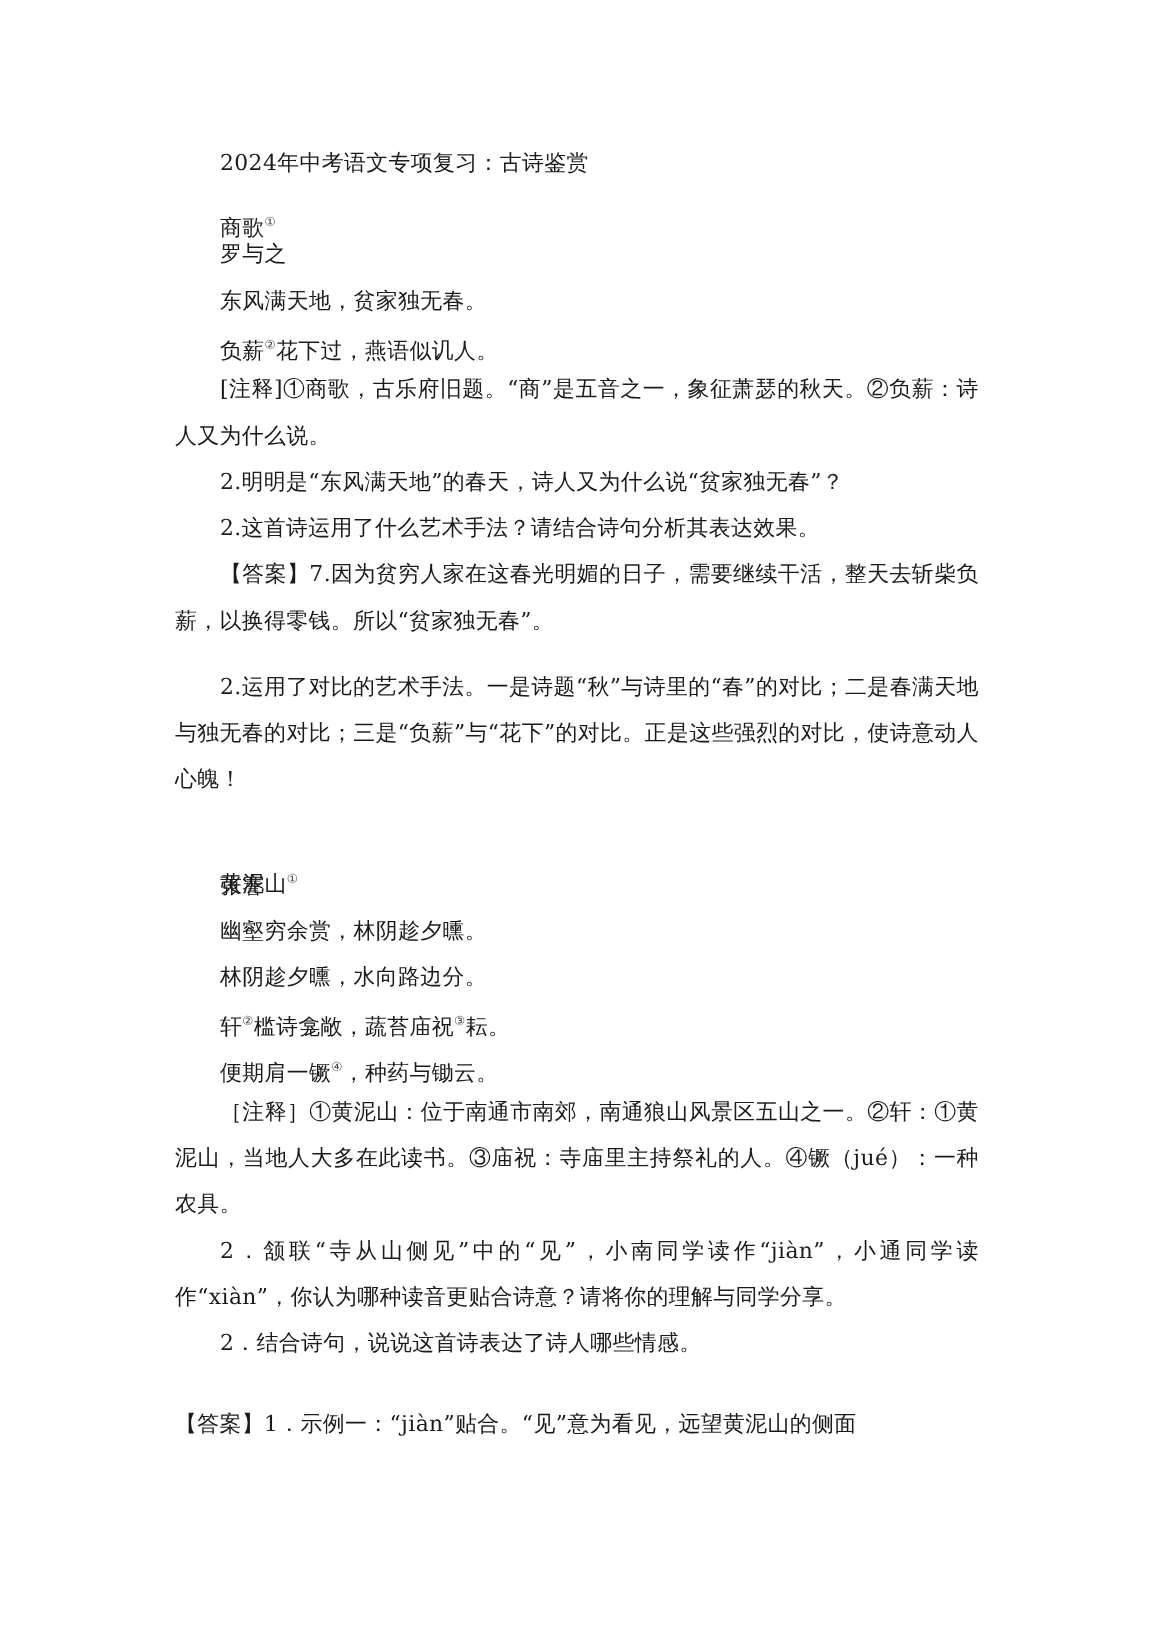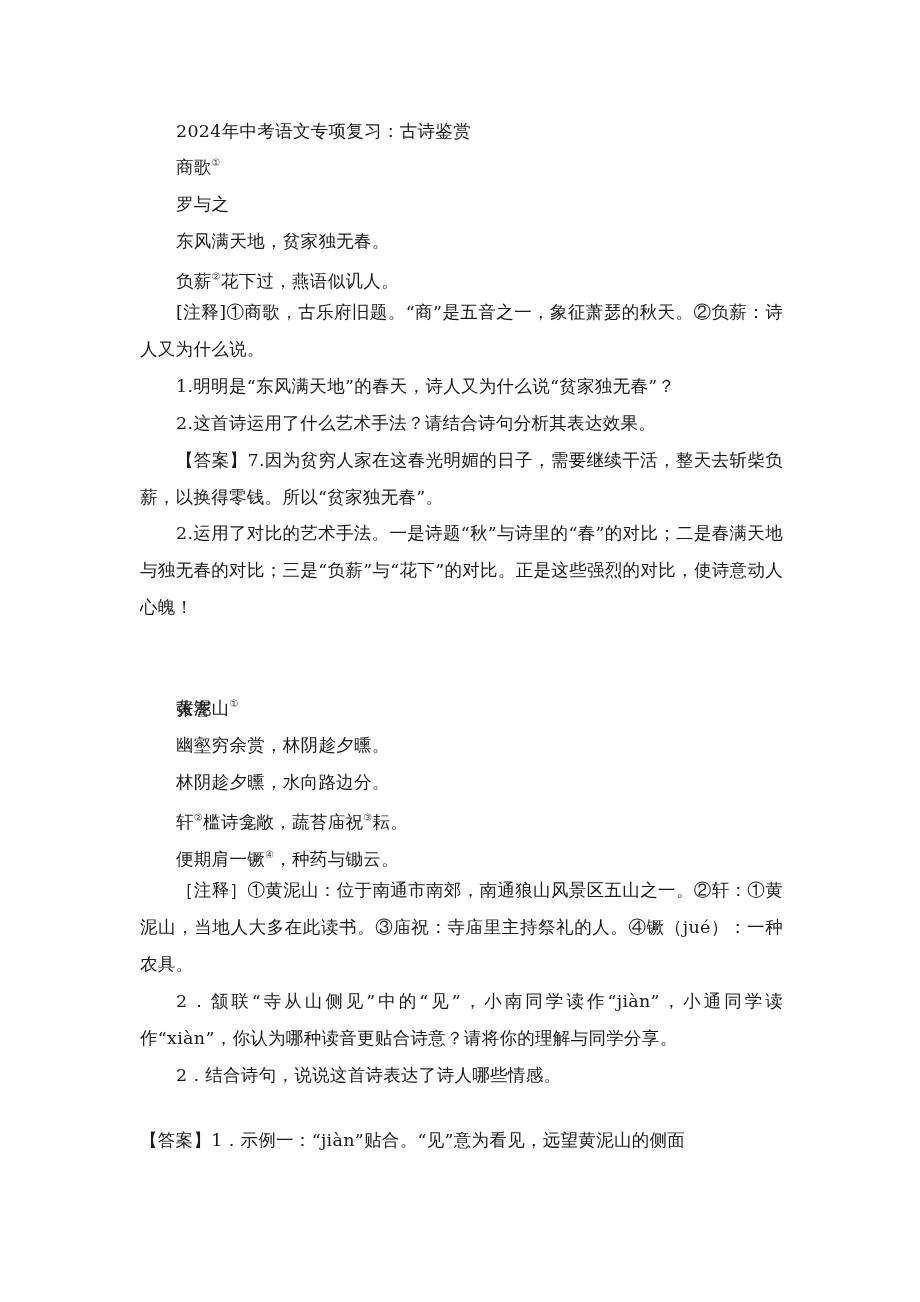--- a/index.html
+++ b/index.html
@@ -11,30 +11,30 @@
   .para { position: absolute; left: 0; width: 643px; font-size: 17.5px; line-height: 37px; text-indent: 36px; text-align: justify; letter-spacing: 0.3px; }
   sup { font-size: 10px; vertical-align: 7px; color: #444; }
 </style>
 </head>
 <body>
 
 <div class="page">
 
   <div class="ln ind" style="top:120px">2024年中考语文专项复习：古诗鉴赏</div>
 
-  <div class="ln ind" style="top:152px"><span>商歌</span><sup>①</sup></div>
+  <div class="ln ind" style="top:168px"><span>商歌</span><sup>①</sup></div>
   <div class="ln ind" style="top:193px">罗与之</div>
   <div class="ln ind" style="top:230px">东风满天地，贫家独无春。</div>
   <div class="ln ind" style="top:266px"><span>负薪</span><sup>②</sup><span>花下过，燕语似讥人。</span></div>
 
   <div class="para" style="top:294px">[注释]①商歌，古乐府旧题。“商”是五音之一，象征萧瑟的秋天。②负薪：诗人又为什么说。</div>
-  <div class="para" style="top:368px">1.明明是“东风满天地”的春天，诗人又为什么说“贫家独无春”？</div>
+  <div class="para" style="top:368px">2.明明是“东风满天地”的春天，诗人又为什么说“贫家独无春”？</div>
   <div class="para" style="top:405px">2.这首诗运用了什么艺术手法？请结合诗句分析其表达效果。</div>
   <div class="para" style="top:442px">【答案】7.因为贫穷人家在这春光明媚的日子，需要继续干活，整天去斩柴负薪，以换得零钱。所以“贫家独无春”。</div>
-  <div class="para" style="top:515px">2.运用了对比的艺术手法。一是诗题“秋”与诗里的“春”的对比；二是春满天地与独无春的对比；三是“负薪”与“花下”的对比。正是这些强烈的对比，使诗意动人心魄！</div>
+  <div class="para" style="top:532px">2.运用了对比的艺术手法。一是诗题“秋”与诗里的“春”的对比；二是春满天地与独无春的对比；三是“负薪”与“花下”的对比。正是这些强烈的对比，使诗意动人心魄！</div>
 
   <div class="ln ind" style="top:693px"><span>黄泥山</span><sup>①</sup></div>
   <div class="ln ind" style="top:698px">张謇</div>
   <div class="ln ind" style="top:734px">幽壑穷余赏，林阴趁夕曛。</div>
   <div class="ln ind" style="top:771px">林阴趁夕曛，水向路边分。</div>
   <div class="ln ind" style="top:807px"><span>轩</span><sup>②</sup><span>槛诗龛敞，蔬苔庙祝</span><sup>③</sup><span>耘。</span></div>
   <div class="ln ind" style="top:844px"><span>便期肩一镢</span><sup>④</sup><span>，种药与锄云。</span></div>
 
   <div class="para" style="top:872px">［注释］①黄泥山：位于南通市南郊，南通狼山风景区五山之一。②轩：①黄泥山，当地人大多在此读书。③庙祝：寺庙里主持祭礼的人。④镢（jué）：一种农具。</div>
   <div class="para" style="top:983px">2．颔联“寺从山侧见”中的“见”，小南同学读作“jiàn”，小通同学读作“xiàn”，你认为哪种读音更贴合诗意？请将你的理解与同学分享。</div>

